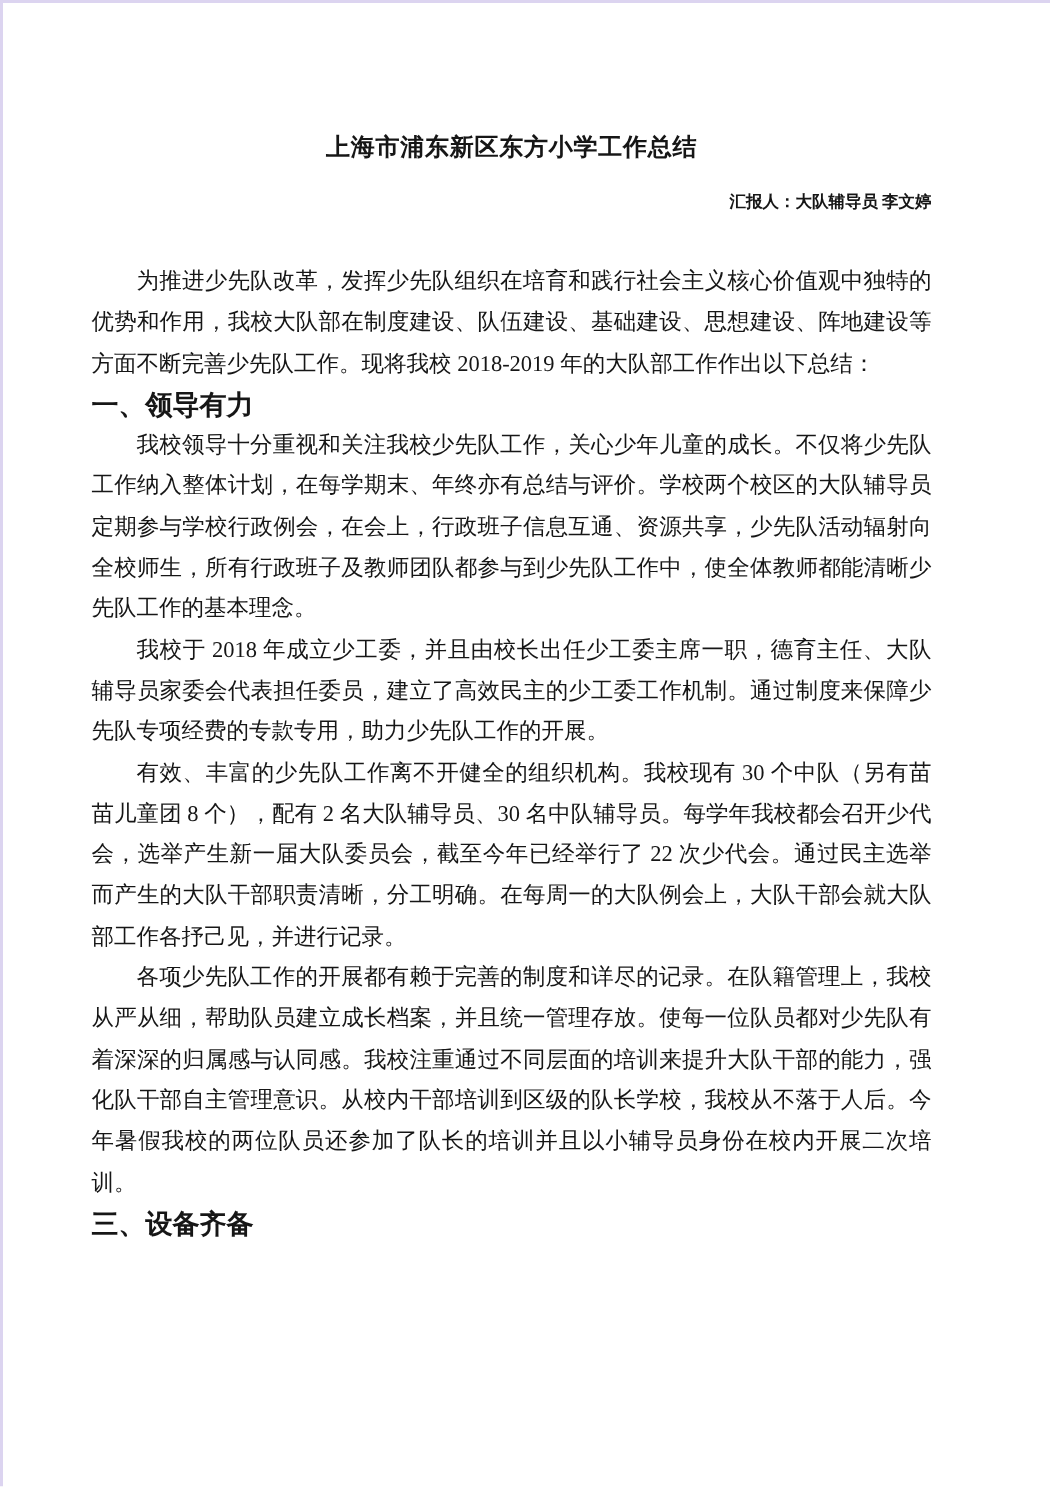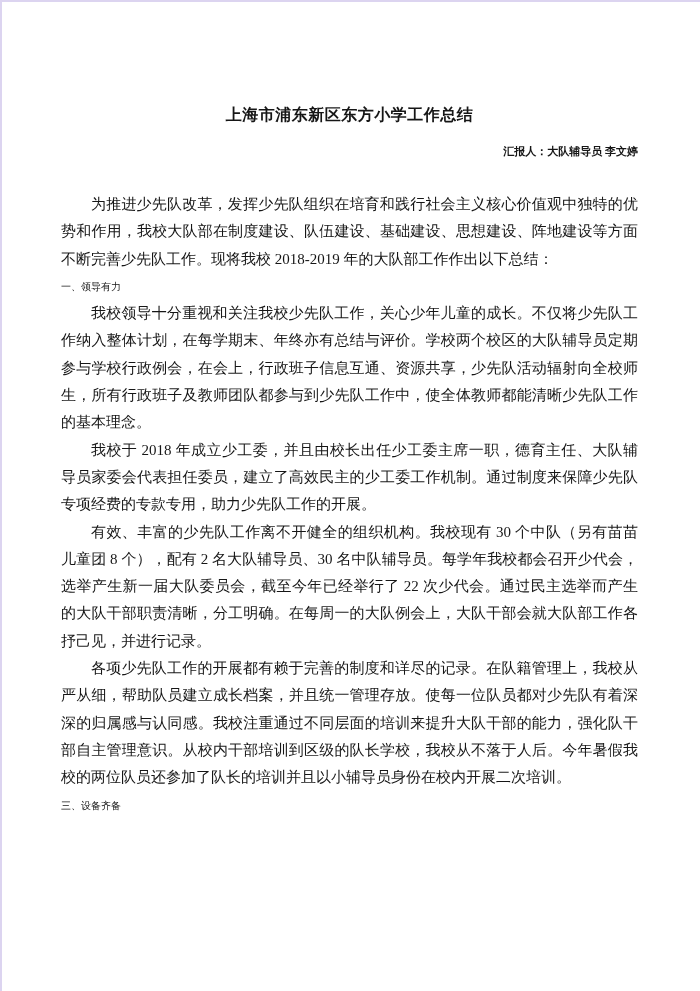--- a/index.html
+++ b/index.html
@@ -14,22 +14,21 @@
     box-sizing: border-box;
     background: #ffffff;
     border-top: 2px solid #dcd4f0;
     border-left: 2px solid #dcd4f0;
     overflow: hidden;
     font-family: "Liberation Serif", "DejaVu Serif", serif;
     color: #161616;
   }
   .content {
     box-sizing: border-box;
-    padding: 82px 62px 0 59px;
-    margin-top: 16px;
+    padding: 82px 79px 0 59px;
   }
   .doc-title {
     font-size: 16px;
     line-height: 30px;
     font-weight: bold;
     text-align: center;
     margin: 0 0 8px 0;
     letter-spacing: 0.5px;
   }
   .reporter {
@@ -41,23 +40,23 @@
   }
   p.body-para {
     font-size: 15px;
     line-height: 27.3px;
     text-align: justify;
     text-indent: 2em;
     margin: 0;
     word-break: break-all;
   }
   h2.section-heading {
-    font-size: 10px;
+    font-size: 18px;
     line-height: 27.3px;
-    font-weight: normal;
+    font-weight: bold;
     margin: 0;
   }
 </style>
 </head>
 <body>
 
 <div class="page">
   <div class="content">
 
     <h1 class="doc-title">上海市浦东新区东方小学工作总结</h1>

